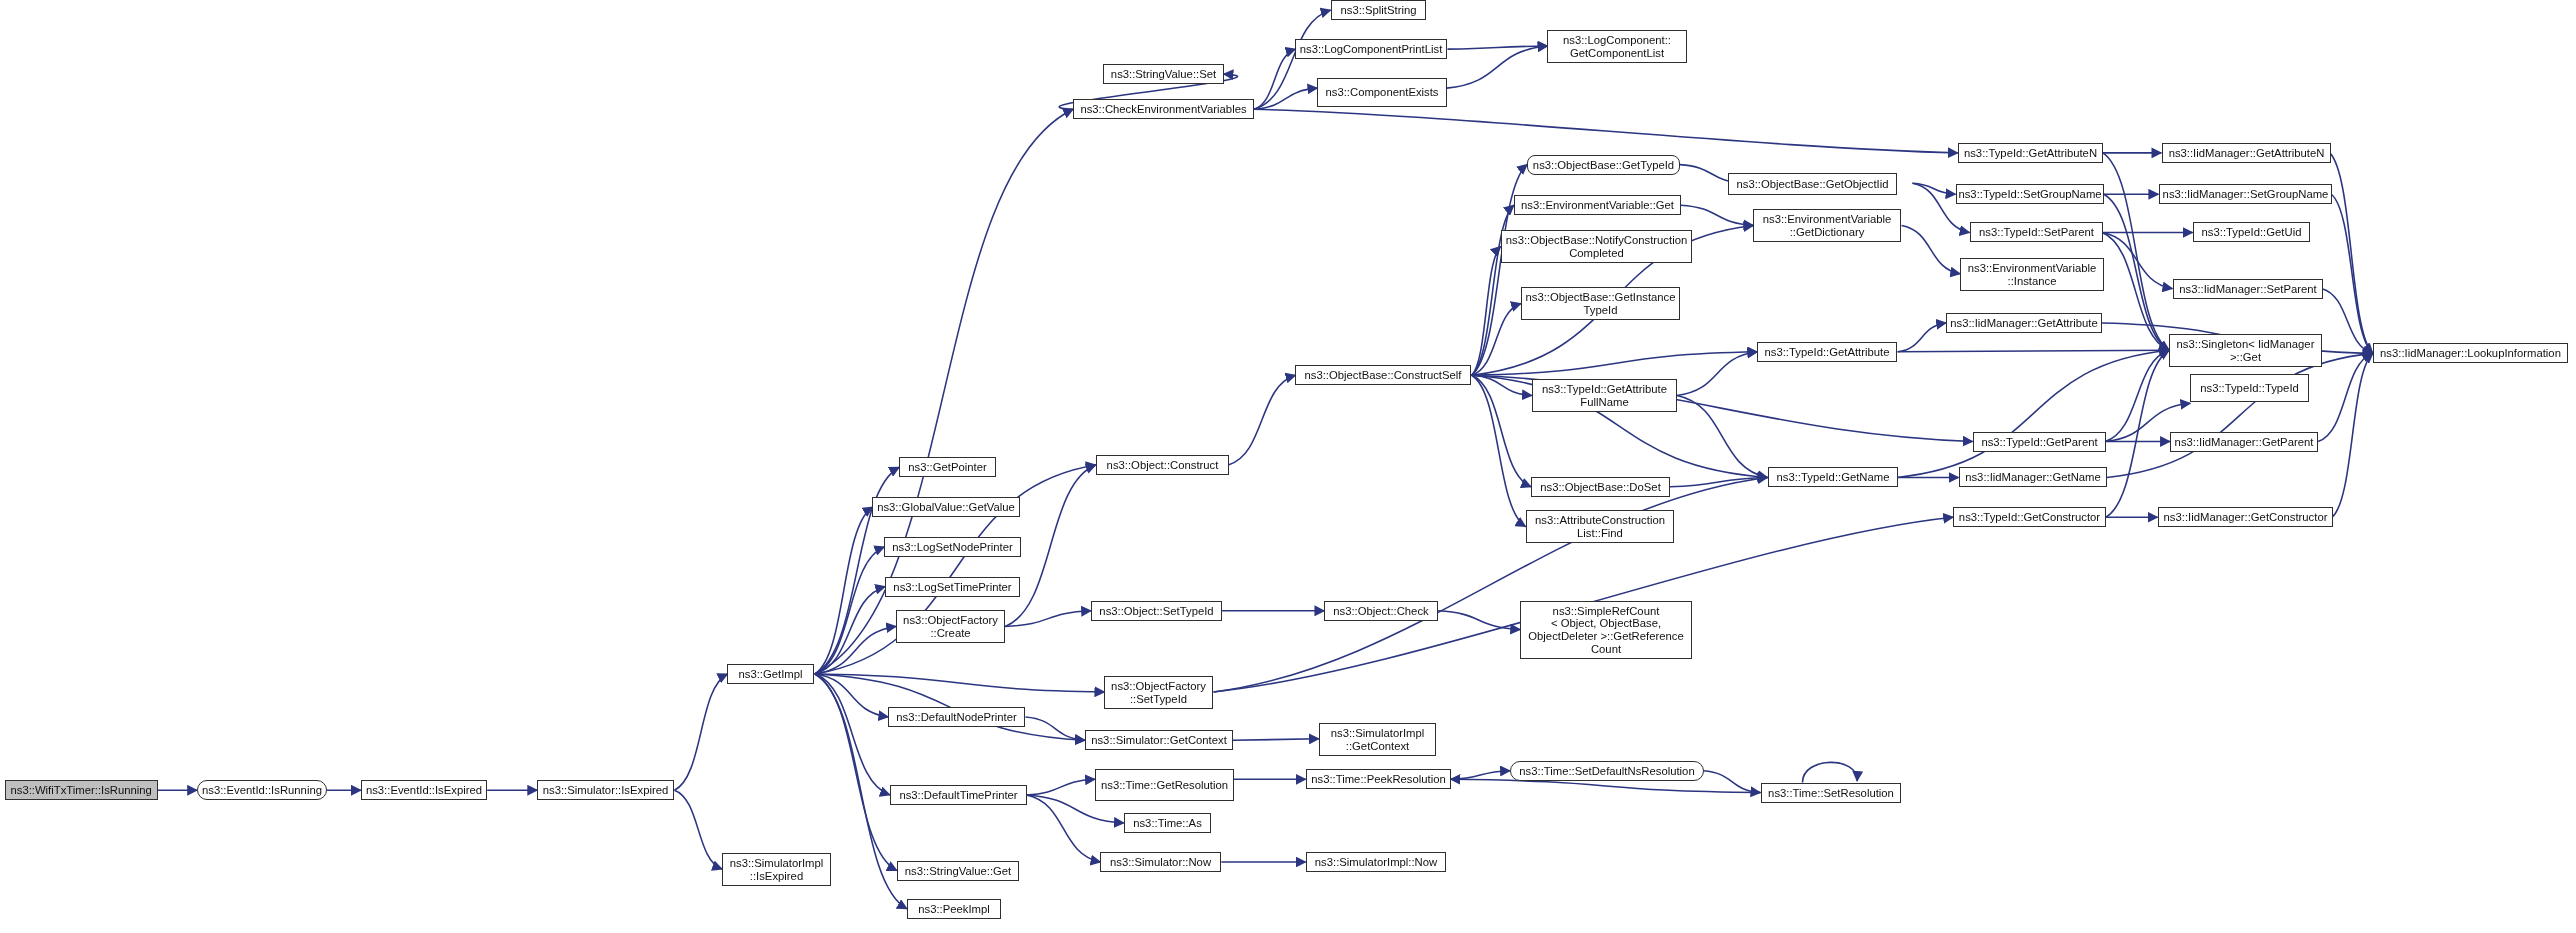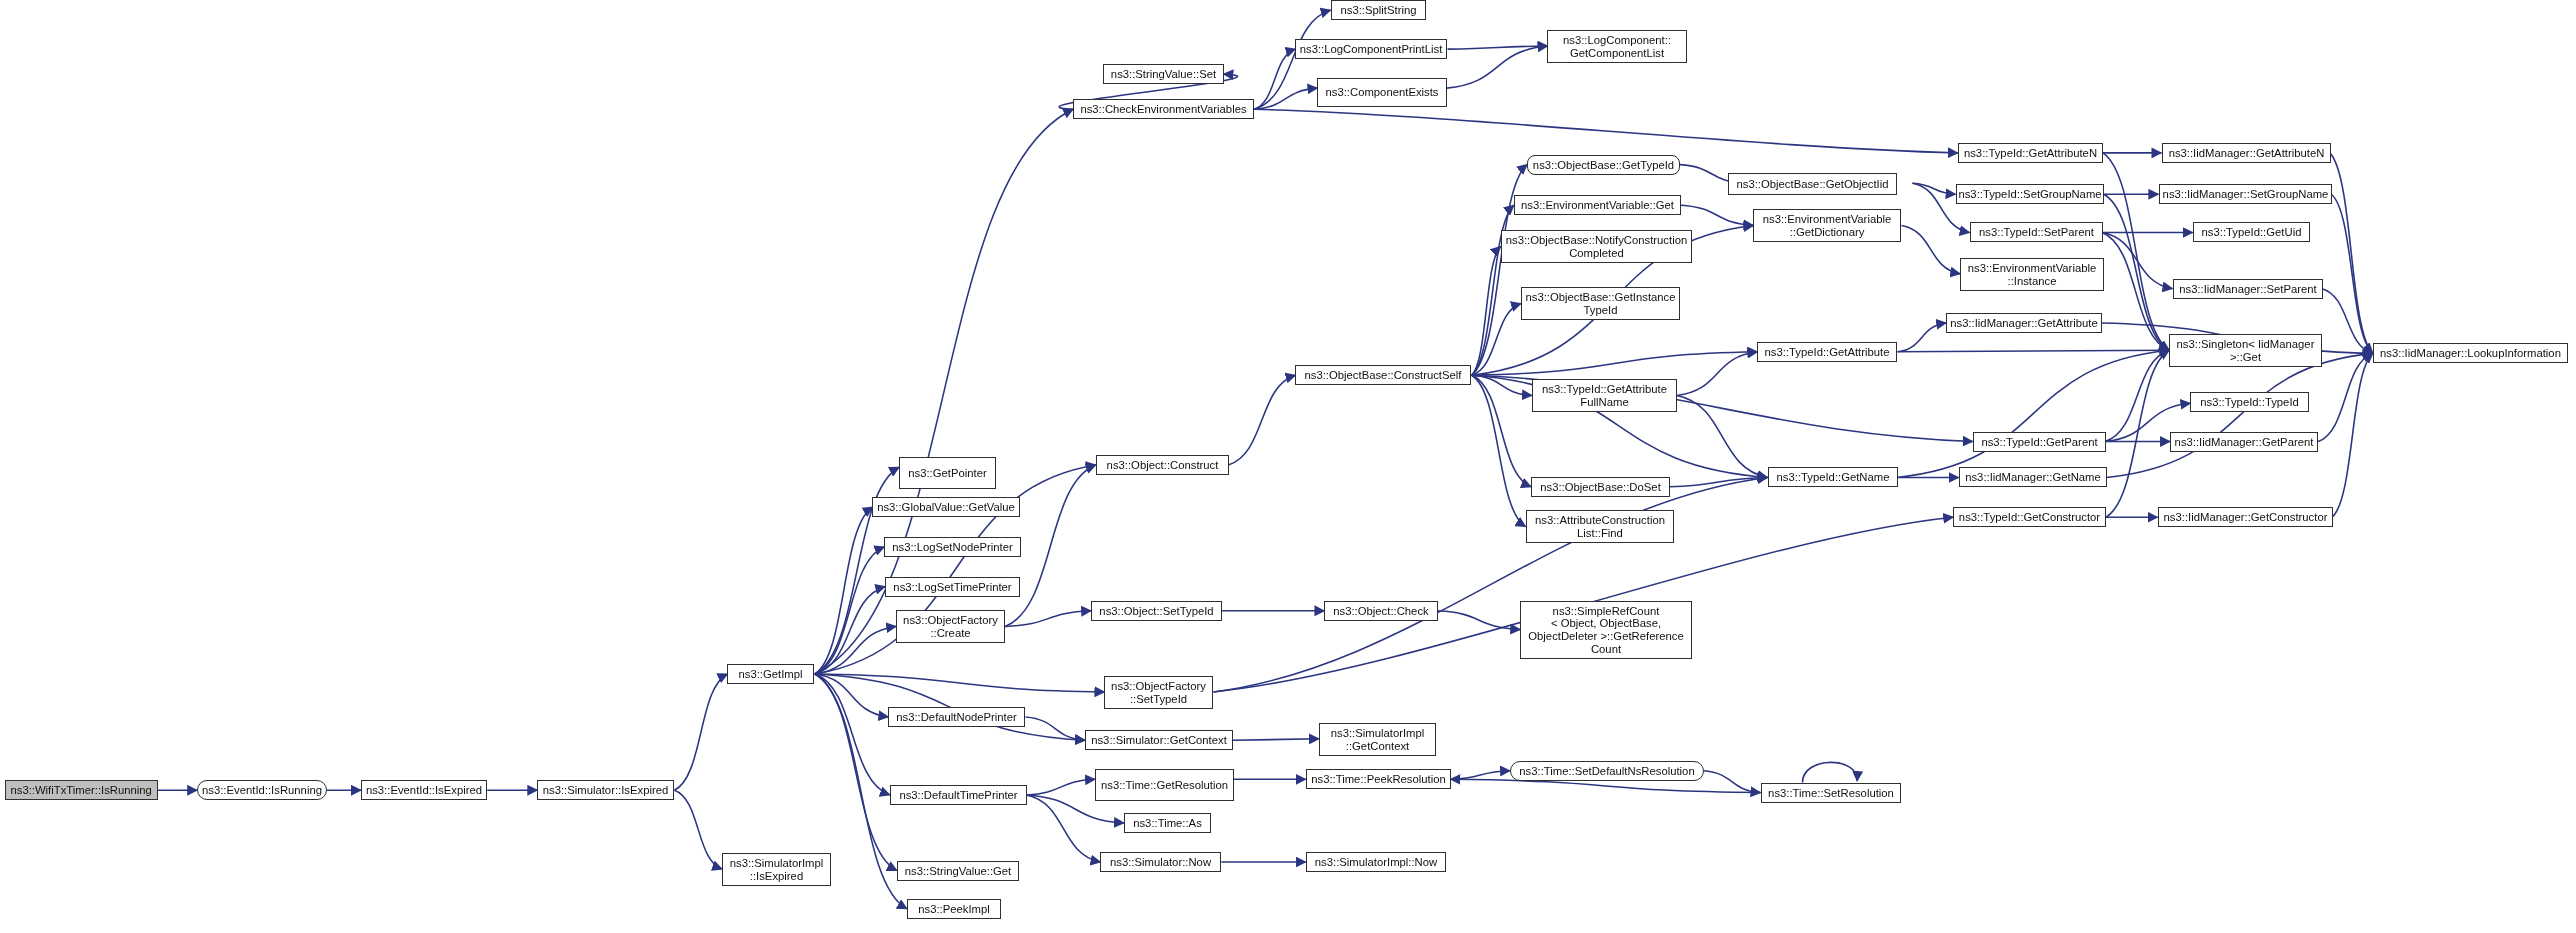--- a/index.html
+++ b/index.html
@@ -132,21 +132,21 @@
         <path d="M 1555 887 C 1815 854, 2005 645, 2265 612" fill="none" stroke="#2b3580" stroke-width="2" marker-end="url(#arrow)"></path>
         <path d="M 1555 887 C 1815 860.12, 2243 689.88, 2503 663" fill="none" stroke="#2b3580" stroke-width="2" marker-end="url(#arrow)"></path>
       </g>
   </svg>
   <div id="nodes">
       <div class="node root" style="left: 4.7px; top: 780px; width: 153px; height: 20px;"><span>ns3::WifiTxTimer::IsRunning</span></div>
       <div class="node" style="left: 197px; top: 780px; width: 130px; height: 20px; border-radius: 10px;"><span>ns3::EventId::IsRunning</span></div>
       <div class="node" style="left: 361px; top: 780px; width: 126px; height: 20px;"><span>ns3::EventId::IsExpired</span></div>
       <div class="node" style="left: 537px; top: 780px; width: 137px; height: 20px;"><span>ns3::Simulator::IsExpired</span></div>
       <div class="node" style="left: 727px; top: 664px; width: 87px; height: 20px;"><span>ns3::GetImpl</span></div>
-      <div class="node" style="left: 899px; top: 457px; width: 97px; height: 32px;"><span>ns3::GetPointer</span></div>
+      <div class="node" style="left: 899px; top: 457px; width: 97px; height: 20px;"><span>ns3::GetPointer</span></div>
       <div class="node" style="left: 872px; top: 497px; width: 148px; height: 20px;"><span>ns3::GlobalValue::GetValue</span></div>
       <div class="node" style="left: 884px; top: 537px; width: 137px; height: 20px;"><span>ns3::LogSetNodePrinter</span></div>
       <div class="node" style="left: 885px; top: 577px; width: 135px; height: 20px;"><span>ns3::LogSetTimePrinter</span></div>
       <div class="node" style="left: 896px; top: 610px; width: 109px; height: 33px;"><span>ns3::ObjectFactory
 ::Create</span></div>
       <div class="node" style="left: 888px; top: 707px; width: 137px; height: 20px;"><span>ns3::DefaultNodePrinter</span></div>
       <div class="node" style="left: 1085px; top: 730px; width: 148px; height: 20px;"><span>ns3::Simulator::GetContext</span></div>
       <div class="node" style="left: 890px; top: 785px; width: 137px; height: 20px;"><span>ns3::DefaultTimePrinter</span></div>
       <div class="node" style="left: 897px; top: 861px; width: 122px; height: 20px;"><span>ns3::StringValue::Get</span></div>
       <div class="node" style="left: 907px; top: 899px; width: 94px; height: 20px;"><span>ns3::PeekImpl</span></div>
@@ -202,19 +202,19 @@
       <div class="node" style="left: 1768px; top: 467px; width: 130px; height: 20px;"><span>ns3::TypeId::GetName</span></div>
       <div class="node" style="left: 1973px; top: 432px; width: 133px; height: 20px;"><span>ns3::TypeId::GetParent</span></div>
       <div class="node" style="left: 1959px; top: 467px; width: 148px; height: 20px;"><span>ns3::IidManager::GetName</span></div>
       <div class="node" style="left: 1953px; top: 507px; width: 153px; height: 20px;"><span>ns3::TypeId::GetConstructor</span></div>
       <div class="node" style="left: 2162px; top: 143px; width: 169px; height: 20px;"><span>ns3::IidManager::GetAttributeN</span></div>
       <div class="node" style="left: 2159px; top: 184px; width: 173px; height: 20px;"><span>ns3::IidManager::SetGroupName</span></div>
       <div class="node" style="left: 2193px; top: 222px; width: 117px; height: 20px;"><span>ns3::TypeId::GetUid</span></div>
       <div class="node" style="left: 2173px; top: 279px; width: 150px; height: 20px;"><span>ns3::IidManager::SetParent</span></div>
       <div class="node" style="left: 2169px; top: 334px; width: 153px; height: 33px;"><span>ns3::Singleton&lt; IidManager
 &gt;::Get</span></div>
-      <div class="node" style="left: 2190px; top: 392px; width: 119px; height: 20px;"><span>ns3::TypeId::TypeId</span></div>
+      <div class="node" style="left: 2190px; top: 374px; width: 119px; height: 28px;"><span>ns3::TypeId::TypeId</span></div>
       <div class="node" style="left: 2170px; top: 432px; width: 148px; height: 20px;"><span>ns3::IidManager::GetParent</span></div>
       <div class="node" style="left: 2158px; top: 507px; width: 175px; height: 20px;"><span>ns3::IidManager::GetConstructor</span></div>
       <div class="node" style="left: 2373px; top: 343px; width: 195px; height: 20px;"><span>ns3::IidManager::LookupInformation</span></div>
     </div>
 </div>
 
 
 </body></html>

